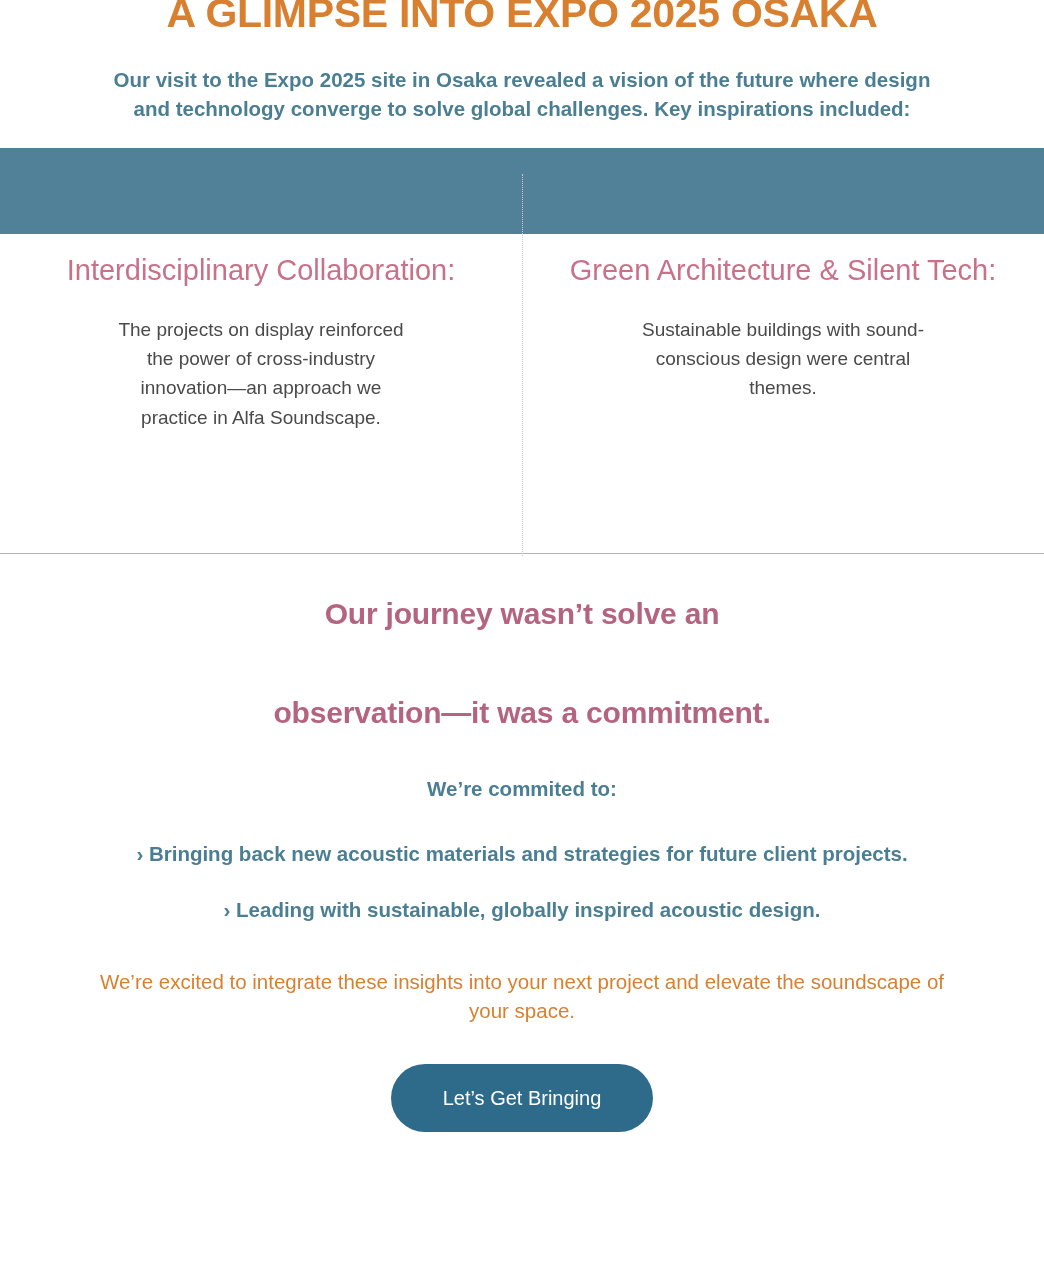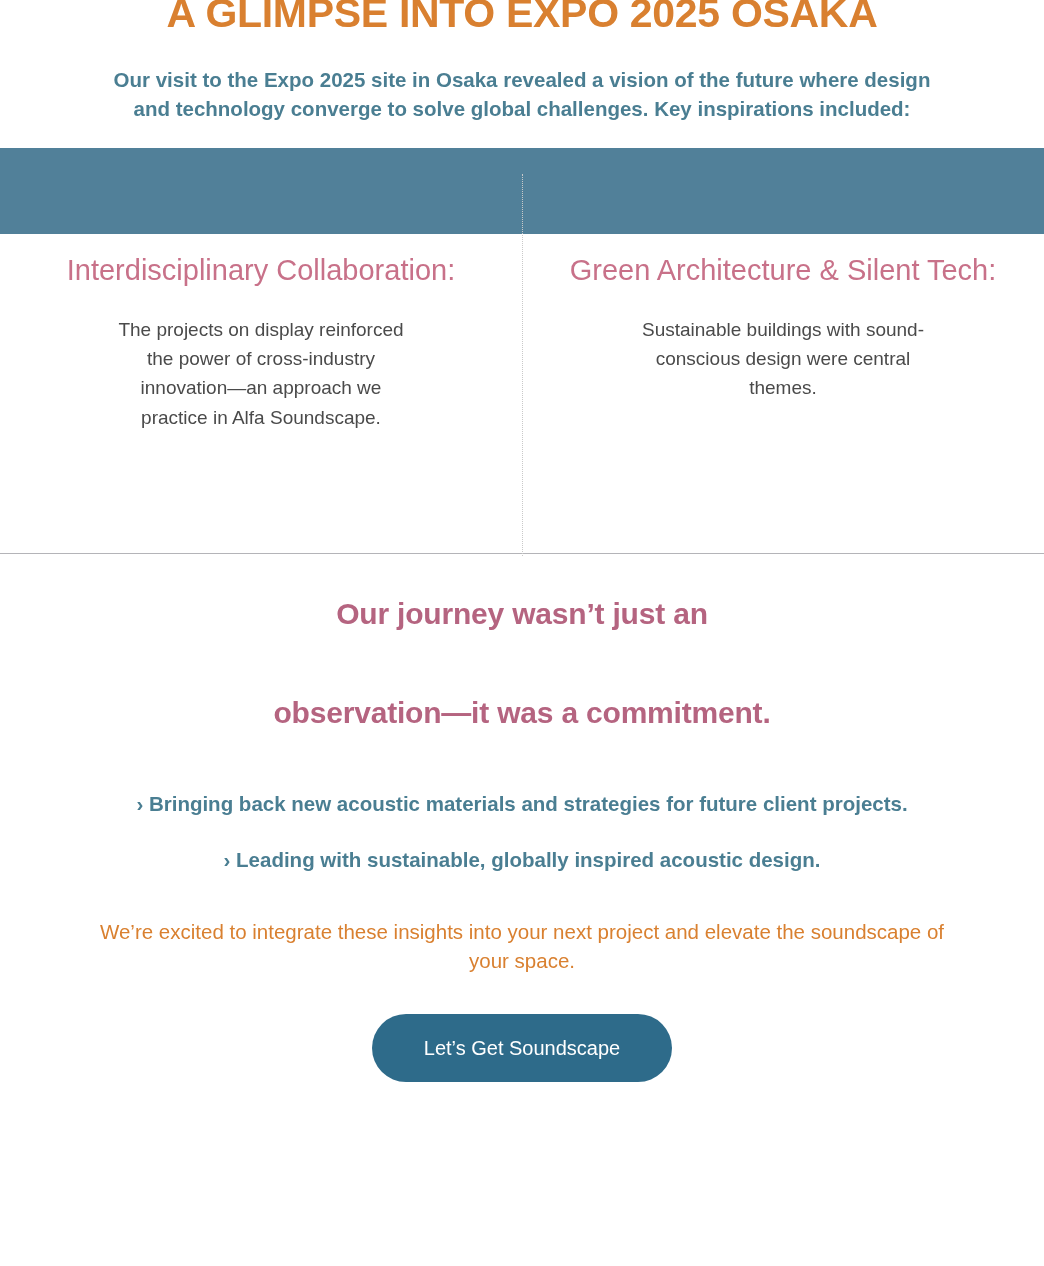--- a/index.html
+++ b/index.html
@@ -196,35 +196,36 @@
     </div>
     <div class="col">
       <div class="col-title">Green Architecture &amp; Silent Tech:</div>
       <div class="col-body">Sustainable buildings with sound-conscious design were central themes.</div>
     </div>
   </div>
 
   <div class="hrule"></div>
 
   <div class="commit">
-    <div class="commit-head">Our journey wasn’t just an</div>
+    <div class="commit-head">Our journey wasn’t solve an</div>
     <div class="commit-head">observation—it was a commitment.</div>
 
+    <div class="commit-lead">We’re commited to:</div>
 
     <ul class="bullets">
       <li class="bullet">
         <span class="chev">›</span>
         <span>Bringing back new acoustic materials and strategies for future client projects.</span>
       </li>
       <li class="bullet">
         <span class="chev">›</span>
         <span>Leading with sustainable, globally inspired acoustic design.</span>
       </li>
     </ul>
 
     <div class="commit-outro">We’re excited to integrate these insights into your next project and elevate the soundscape of your space.</div>
   </div>
 
   <div class="cta-wrap">
-    <button class="cta-button">Let’s Get Soundscape</button>
+    <button class="cta-button">Let’s Get Bringing</button>
   </div>
 
 </div>
 
 </body></html>

